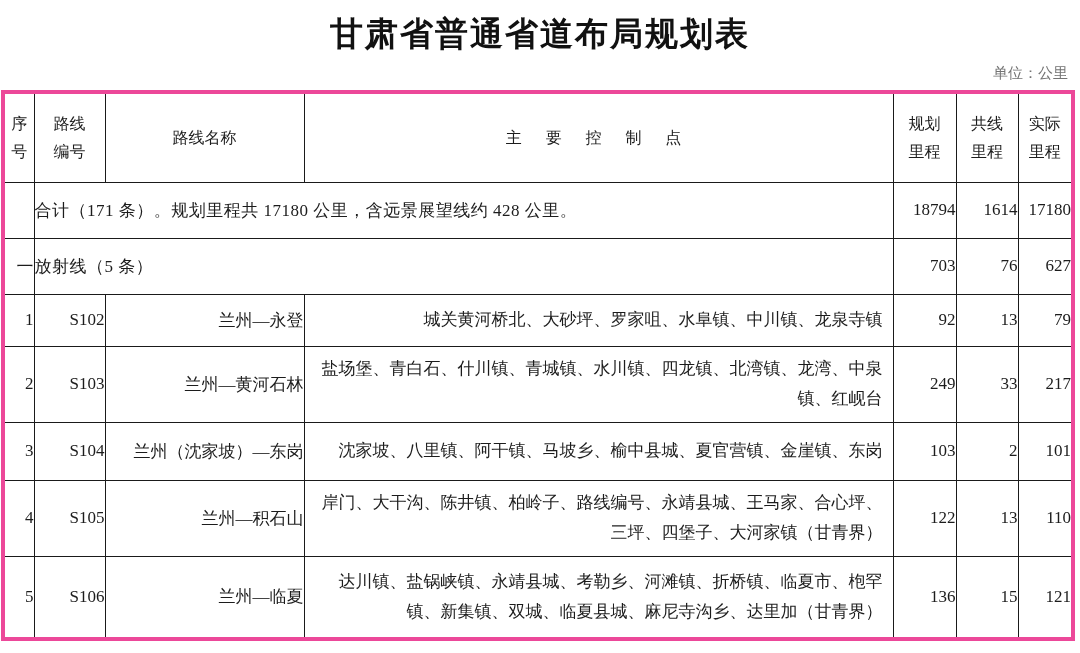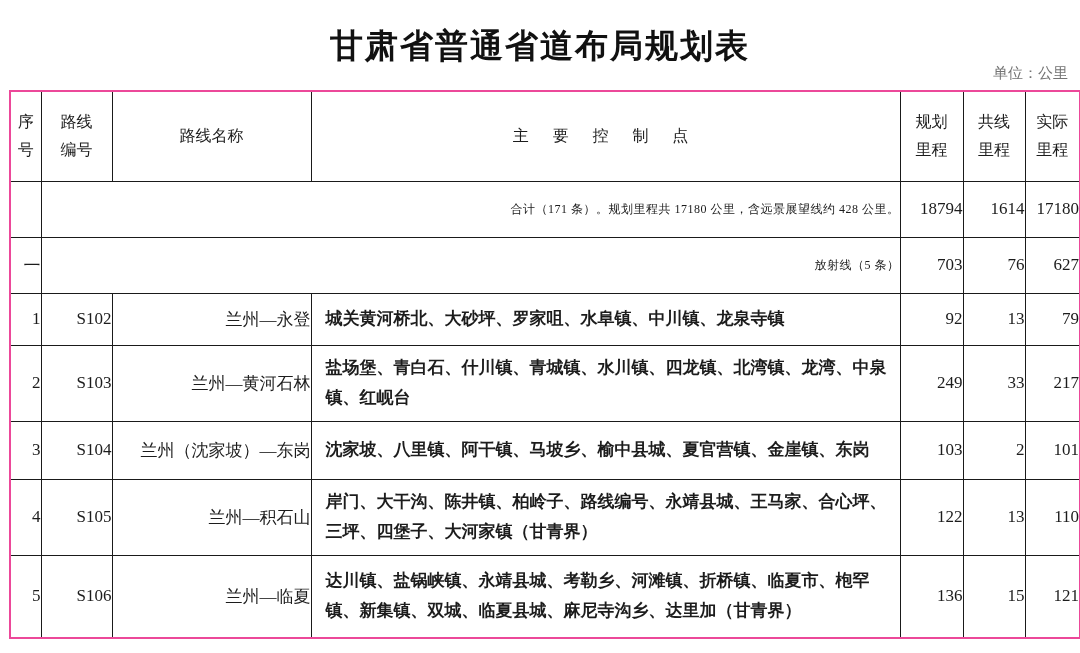--- a/index.html
+++ b/index.html
@@ -9,37 +9,37 @@
     overflow: hidden;
     font-family: "Liberation Serif", "DejaVu Serif", serif;
     color: #1c1c1c;
   }
   .page-title {
     text-align: center;
     font-size: 33px;
     font-weight: 700;
     letter-spacing: 2px;
     color: #111;
-    padding-top: 24px;
+    padding-top: 12px;
     height: 60px;
   }
   .unit-row {
     text-align: right;
     padding-right: 12px;
     font-size: 15px;
     height: 30px;
     line-height: 26px;
     color: #737373;
   }
   table.layout-table {
-    margin-left: 9px;
+    margin-left: 1px;
     width: 1070px;
     border-collapse: collapse;
     table-layout: fixed;
-    border: 2px solid #ec4899;
+    border: 4px solid #ec4899;
   }
   td, th {
     border: 1px solid #1a1a1a;
     vertical-align: middle;
     font-weight: normal;
     font-size: 17px;
     padding: 0;
     overflow: hidden;
   }
   thead tr { height: 90px; }
@@ -47,22 +47,22 @@
   tbody tr:nth-child(2) { height: 56px; }
   tbody tr:nth-child(3) { height: 52px; }
   tbody tr:nth-child(4) { height: 76px; }
   tbody tr:nth-child(5) { height: 58px; }
   tbody tr:nth-child(6) { height: 76px; }
   tbody tr:nth-child(7) { height: 83px; }
   th { font-size: 16px; line-height: 1.75; text-align: center; }
   .hdr-stack { display: inline-block; width: 2.25em; font-family: Liberation Serif, serif; }
   .hdr-spread { letter-spacing: 0.62em; }
   .c-center { text-align: right; }
-  .c-left { text-align: left; padding: 4px 10px 4px 14px; line-height: 1.78; font-weight: bold; }
-  .merged-desc { text-align: right; font-size: 12px; letter-spacing: 0.5px; }
+  .c-left { text-align: right; padding: 4px 10px 4px 14px; line-height: 1.78; }
+  .merged-desc { text-align: left; font-size: 17px; letter-spacing: 0.5px; }
 </style>
 </head>
 <body>
 
 <div class="page-title">甘肃省普通省道布局规划表</div>
 <div class="unit-row">单位：公里</div>
 
 <table class="layout-table">
   <colgroup>
     <col style="width:31px">

